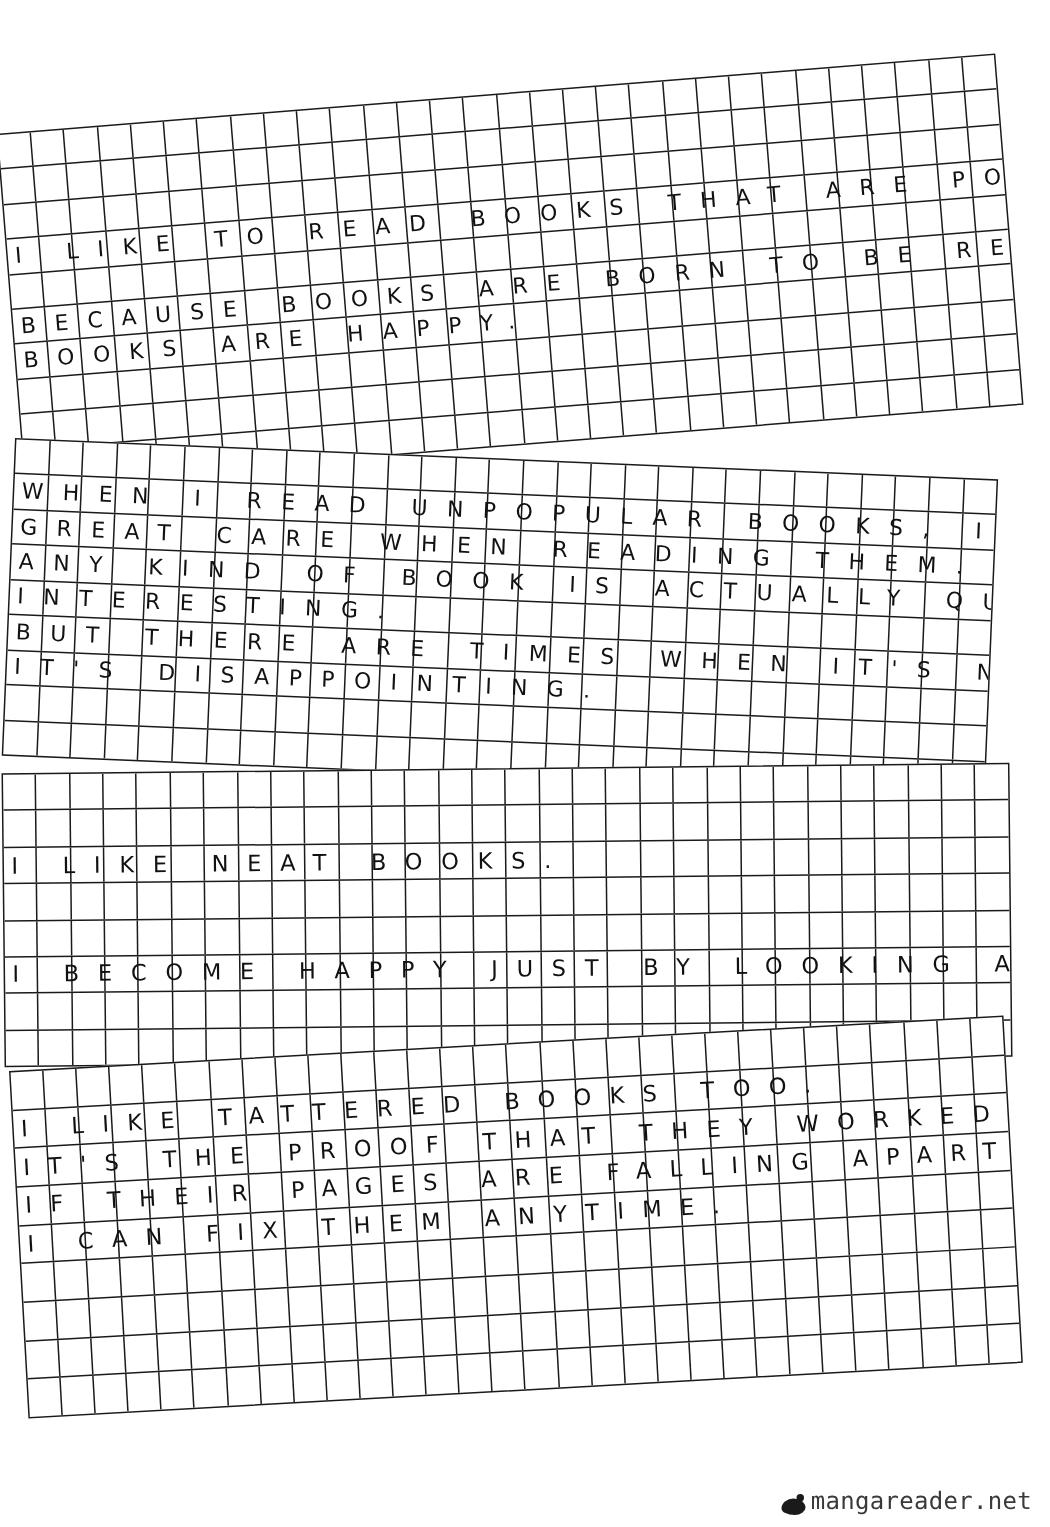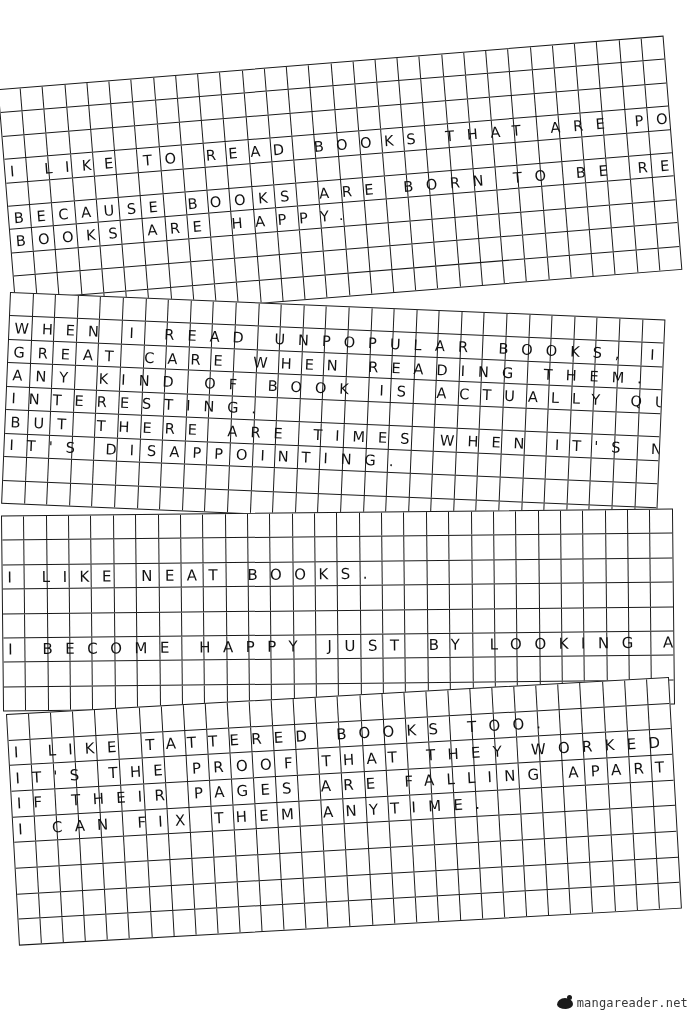--- a/index.html
+++ b/index.html
@@ -115,25 +115,25 @@
     transform: rotate(-3.2deg);
     transform-origin: 0% 0%;
   }
 
   
   .watermark {
     position: absolute;
     right: 12px;
     bottom: 8px;
     display: flex;
-    align-items: center;
+    align-items: flex-end;
     gap: 4px;
     color: #3a3a3a;
     font-family: "DejaVu Sans Mono", monospace;
-    font-size: 12px;
+    font-size: 16px;
     letter-spacing: 0.2px;
   }
   .watermark .blob {
     width: 16px;
     height: 11px;
     background: #1a1a1a;
     border-radius: 50% 50% 45% 55% / 60% 55% 45% 40%;
     position: relative;
     flex: none;
   }

